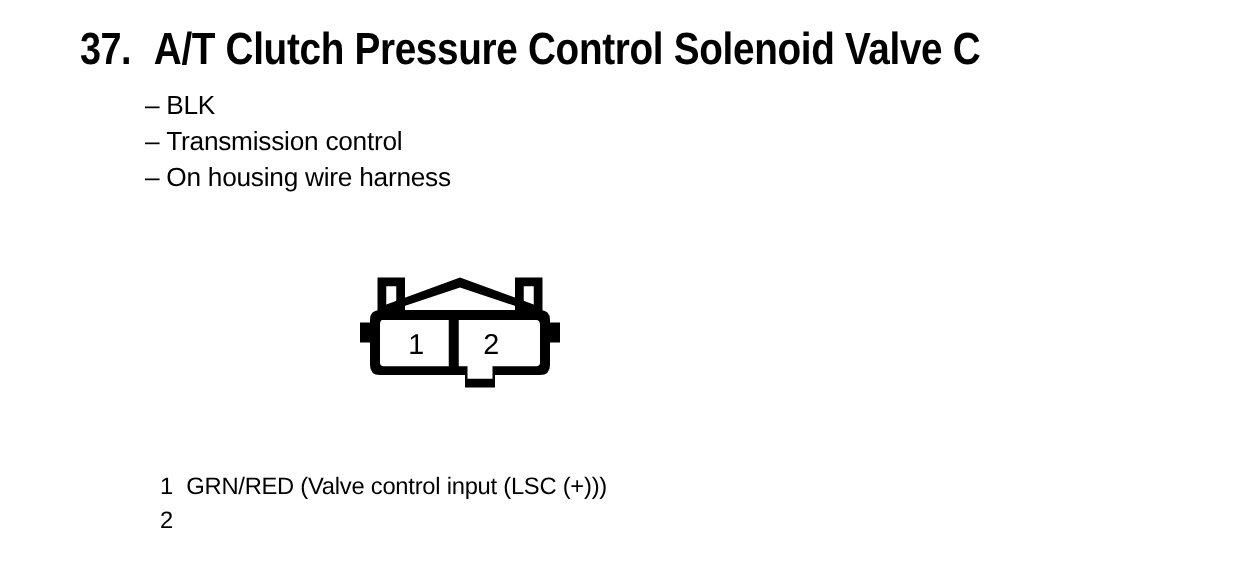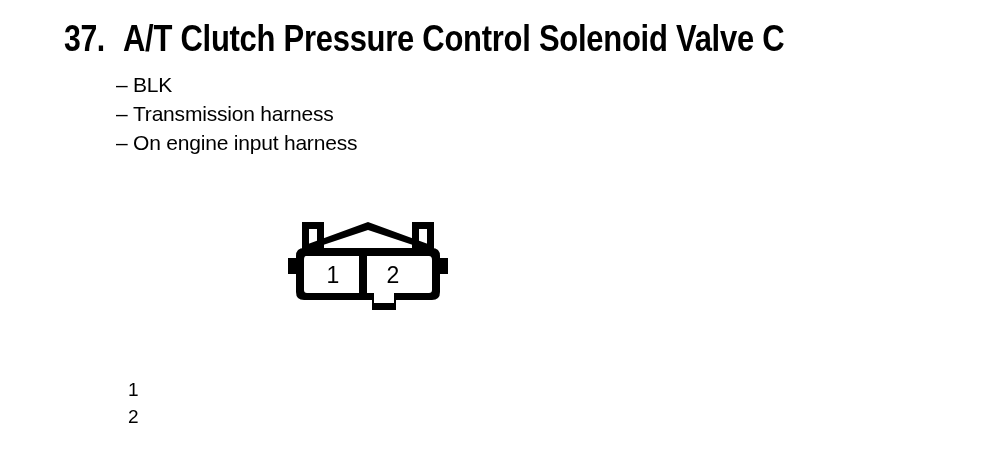--- a/index.html
+++ b/index.html
@@ -113,25 +113,25 @@
   <span class="item-title">A/T Clutch Pressure Control Solenoid Valve C</span>
 </div>
 
 <div id="spec-list">
   <div class="spec-row">
     <span class="dash">–</span>
     <span>BLK</span>
   </div>
   <div class="spec-row">
     <span class="dash">–</span>
-    <span>Transmission harness</span>
+    <span>Transmission control</span>
   </div>
   <div class="spec-row">
     <span class="dash">–</span>
-    <span>On engine input harness</span>
+    <span>On housing wire harness</span>
   </div>
 </div>
 
 <div id="connector-figure">
   <svg width="184" height="118" viewBox="0 0 184 118" xmlns="http://www.w3.org/2000/svg">
 
     <g>
       <path d="M 32 38 L 92 16 L 152 38 L 152 44 L 92 24 L 32 44 Z" fill="#000000"></path>
     </g>
 
@@ -177,17 +177,18 @@
     <rect x="83" y="48" width="8" height="41" fill="#000000"></rect>
 
     <text class="pin-number-text" x="57" y="77" text-anchor="middle">1</text>
     <text class="pin-number-text" x="117" y="77" text-anchor="middle">2</text>
   </svg>
 </div>
 
 <div id="pin-legend">
   <div class="legend-row">
     <span class="legend-pin">1</span>
+    <span>GRN/RED (Valve control input (LSC (+)))</span>
   </div>
   <div class="legend-row">
     <span class="legend-pin">2</span>
   </div>
 </div>
 
 </body></html>

